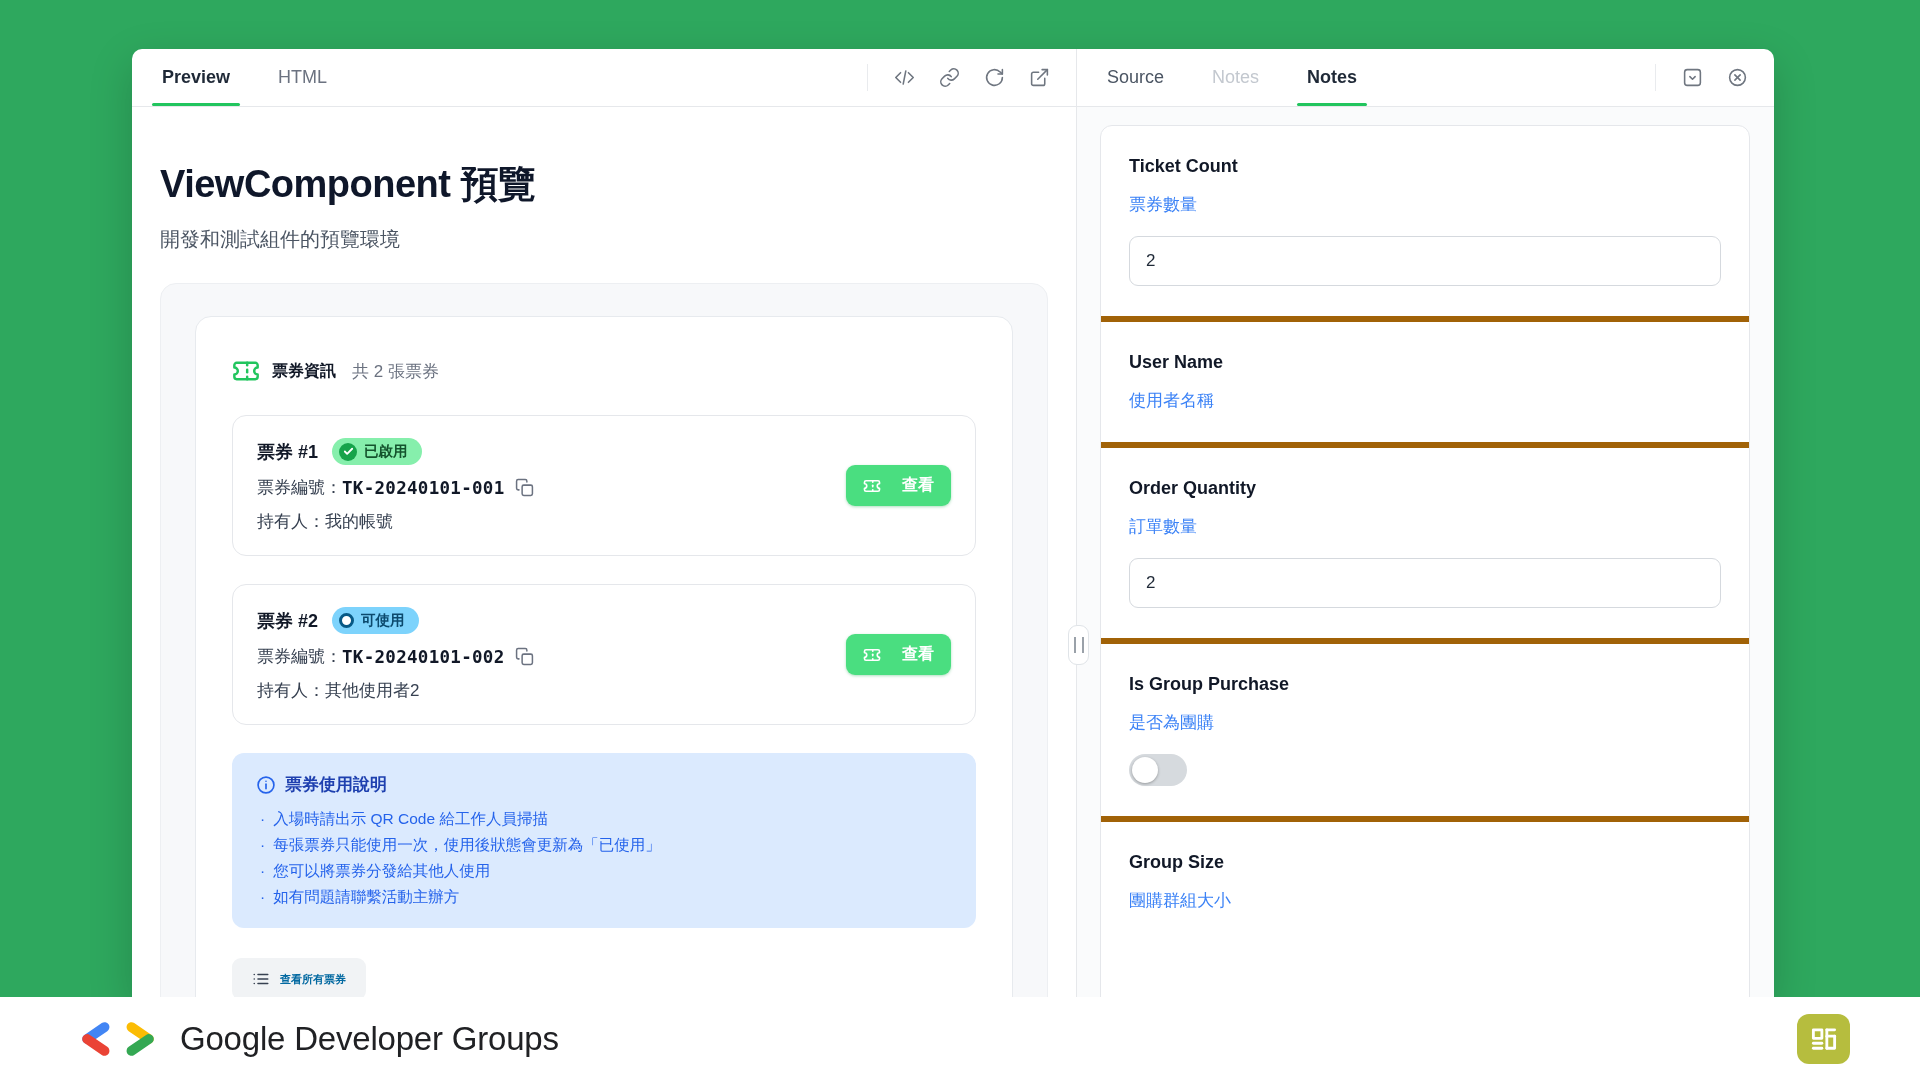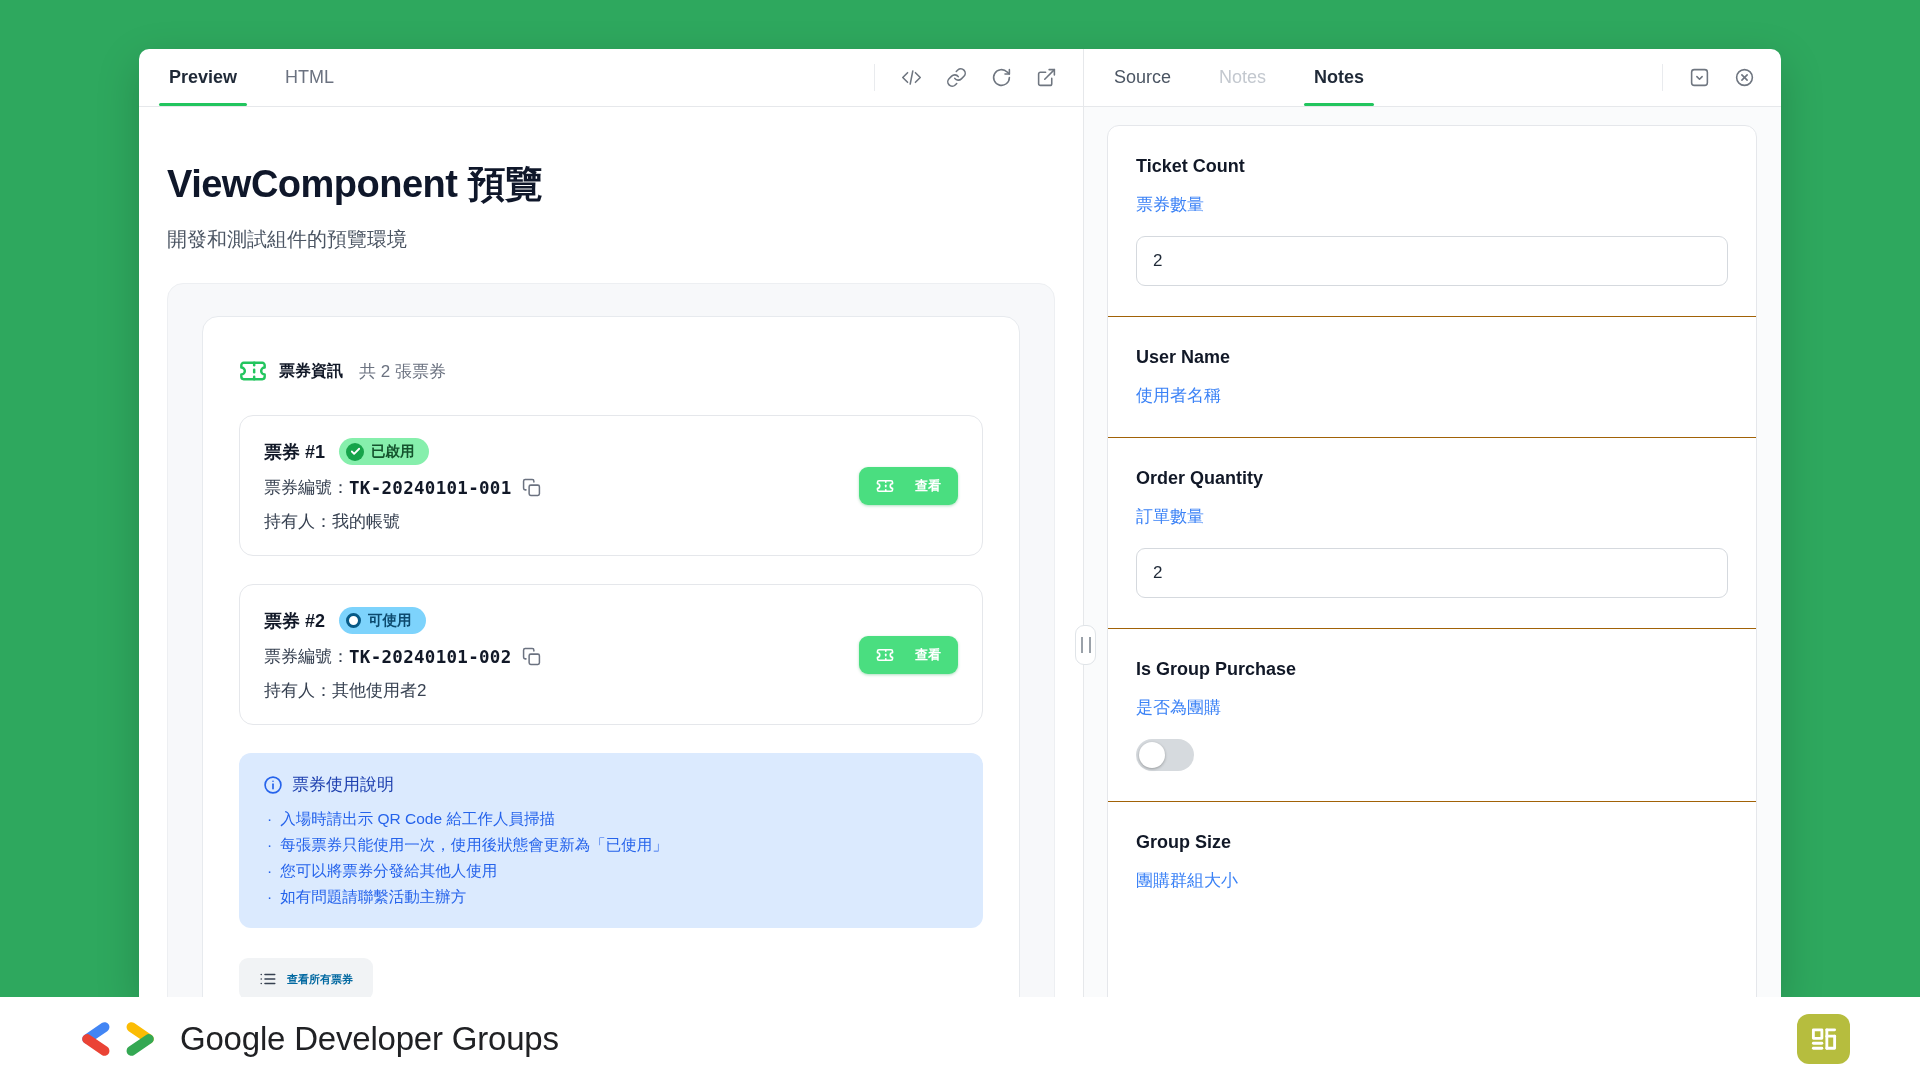--- a/index.html
+++ b/index.html
@@ -1,21 +1,21 @@
 <!DOCTYPE html>
 <html><head>
 <meta charset="utf-8">
 <style>
   html,body{margin:0;padding:0;}
   body{width:1920px;height:1080px;overflow:hidden;background:#2ea85e;
        font-family:"Liberation Sans","DejaVu Sans",sans-serif;color:#111827;}
   .stage{position:relative;width:1920px;height:1080px;}
 
   
-  .window{position:absolute;left:139px;top:49px;width:1642px;height:948px;background:#fff;
+  .window{position:absolute;left:132px;top:49px;width:1642px;height:948px;background:#fff;
           border-radius:10px 10px 0 0;box-shadow:0 14px 44px rgba(0,0,0,.18);
           display:flex;flex-direction:column;overflow:hidden;box-sizing:border-box;}
 
   
   .toolbar{height:57px;min-height:57px;border-bottom:1px solid #e6e8eb;display:flex;}
   .tb-left{width:945px;min-width:945px;display:flex;border-right:1px solid #e6e8eb;box-sizing:border-box;}
   .tb-right{flex:1;display:flex;}
   .tabs{display:flex;padding-left:30px;gap:48px;}
   .tab{display:flex;align-items:center;font-size:18px;color:#6b7280;position:relative;cursor:pointer;}
   .tab.active{color:#1f2937;font-weight:600;}
@@ -66,38 +66,38 @@
                align-items:center;justify-content:center;}
   .badge-check svg{width:11px;height:11px;}
   .badge-ring{width:15px;height:15px;border-radius:50%;background:#fff;border:3px solid #075985;
               box-sizing:border-box;}
   .ticket-meta{display:flex;align-items:center;font-size:17px;color:#374151;}
   .ticket-number{font-family:"DejaVu Sans Mono","Liberation Mono",monospace;font-weight:700;
                  color:#111827;letter-spacing:.3px;font-size:17.5px;}
   .copy-btn{width:19px;height:19px;color:#6b7280;margin-left:10px;cursor:pointer;display:inline-flex;}
   .copy-btn svg{width:100%;height:100%;}
   .view-btn{display:flex;align-items:center;gap:21px;background:#4ade80;color:#fff;border:none;
-            border-radius:9px;padding:10px 17px;font-size:13px;font-weight:700;font-family:inherit;
+            border-radius:9px;padding:10px 17px;font-size:16px;font-weight:700;font-family:inherit;
             cursor:pointer;box-shadow:0 1px 3px rgba(22,163,74,.35);}
   .view-btn .btn-ico{width:18px;height:18px;display:inline-flex;}
 
   .info-box{margin-top:28px;background:#dbeafe;border-radius:12px;padding:20px 24px 18px;}
   .info-header{display:flex;align-items:center;gap:9px;}
   .info-icon{width:20px;height:20px;color:#2563eb;display:inline-flex;}
-  .info-title{font-size:17px;font-weight:400;color:#1e40af;}
+  .info-title{font-size:17px;font-weight:700;color:#1e40af;}
   .info-list{margin:10px 0 0;padding:0 0 0 4px;list-style:none;}
   .info-item{font-size:15.5px;color:#2563eb;line-height:26px;display:flex;gap:8px;}
   .view-all-btn{margin-top:30px;display:inline-flex;align-items:center;gap:10px;background:#f1f3f5;
                 border:none;border-radius:9px;padding:12px 20px;font-size:11px;font-weight:700;
                 color:#0369a1;font-family:inherit;cursor:pointer;}
   .list-ico{width:18px;height:18px;color:#374151;display:inline-flex;}
 
   
   .params-card{background:#fff;border:1px solid #e5e7eb;border-radius:12px;min-height:1000px;}
-  .param-section{padding:30px 28px;border-top:1px solid #a16207;}
+  .param-section{padding:30px 28px;border-top:6px solid #a16207;}
   .param-section:first-child{border-top:none;}
   .param-label{font-size:18px;font-weight:700;color:#111827;}
   .param-sublabel{margin-top:16px;font-size:17px;color:#3b82f6;}
   .param-input{margin-top:20px;width:100%;height:50px;border:1px solid #d5d9de;border-radius:9px;
                padding:0 16px;font-size:17px;color:#1f2937;font-family:inherit;background:#fff;
                box-sizing:border-box;outline:none;}
   .toggle{margin-top:20px;width:58px;height:32px;background:#d6dade;border-radius:999px;
           position:relative;cursor:pointer;}
   .toggle-knob{position:absolute;left:3px;top:3px;width:26px;height:26px;background:#fff;
                border-radius:50%;box-shadow:0 1px 3px rgba(0,0,0,.3);}

